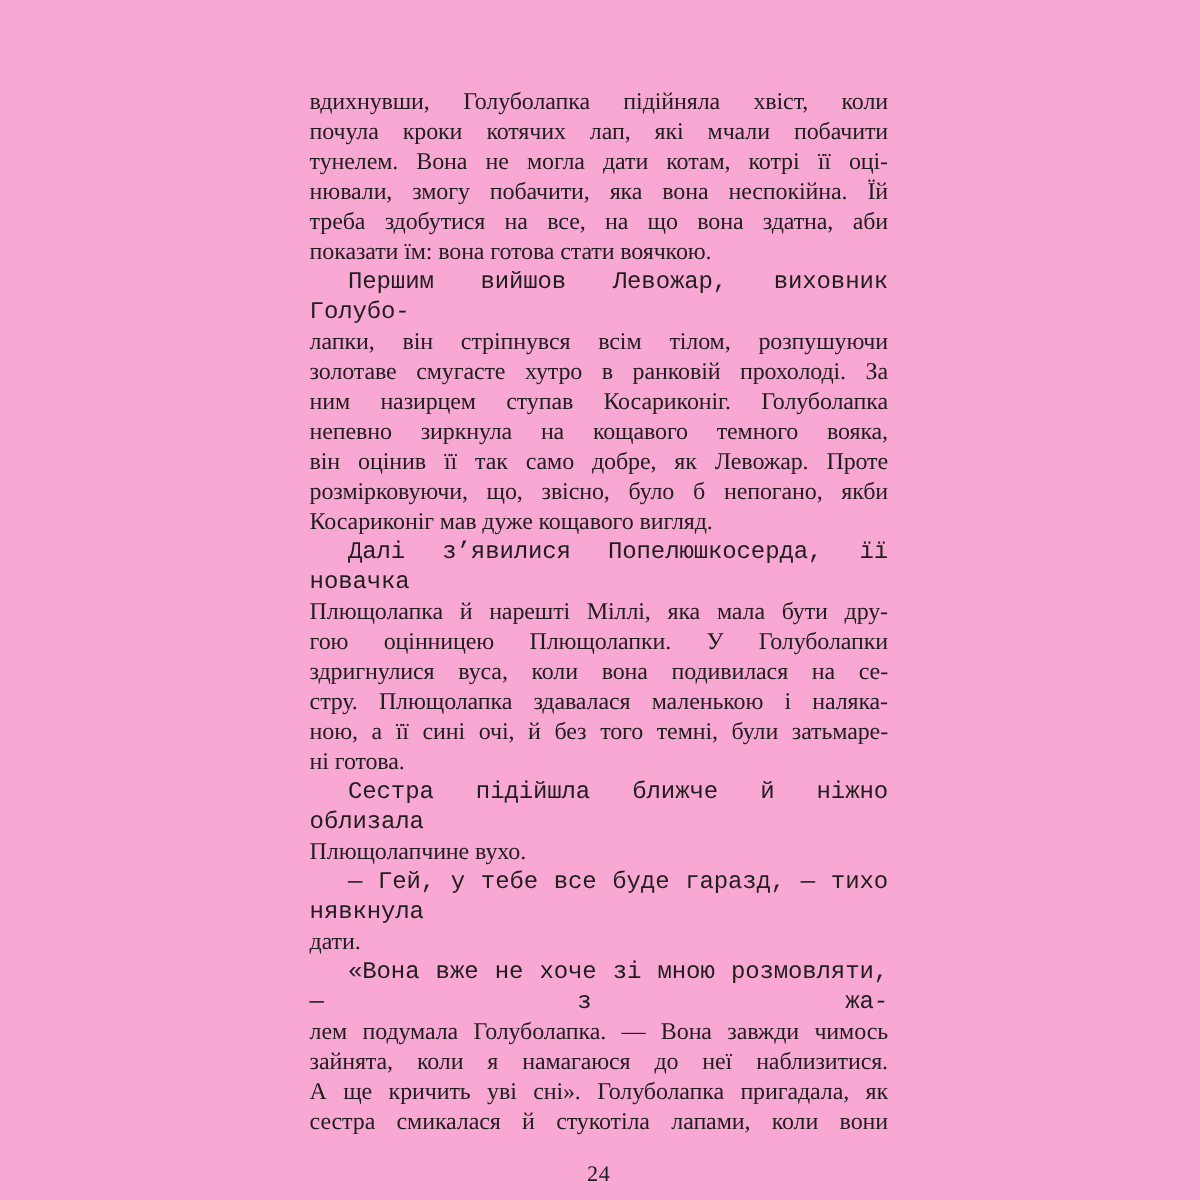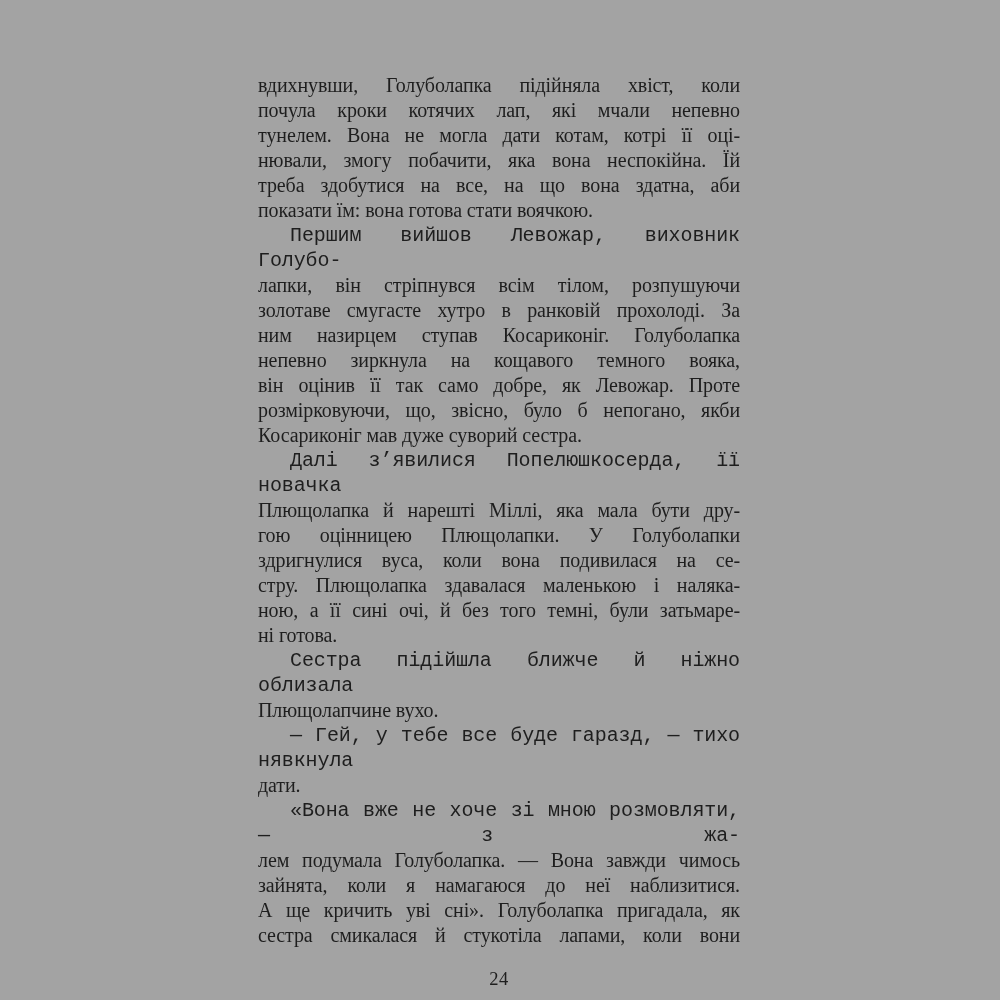--- a/index.html
+++ b/index.html
@@ -4,21 +4,21 @@
 <style>
   html, body {
     margin: 0;
     padding: 0;
     background: #ffffff;
   }
   .book-page {
     position: relative;
     width: 1000px;
     height: 1000px;
-    background: #a3a3a3;
+    background: #f9a8d4;
     font-family: "Liberation Serif", serif;
     color: #1e1e1e;
     overflow: hidden;
   }
   .text-block {
     position: absolute;
     left: 258px;
     top: 73px;
     width: 482px;
   }
@@ -51,36 +51,36 @@
   }
 </style>
 </head>
 <body>
 
 <div class="book-page">
   <div class="text-block">
 
     <div class="paragraph">
       <div class="line">вдихнувши, Голуболапка підійняла хвіст, коли</div>
-      <div class="line">почула кроки котячих лап, які мчали непевно</div>
+      <div class="line">почула кроки котячих лап, які мчали побачити</div>
       <div class="line">тунелем. Вона не могла дати котам, котрі її оці-</div>
       <div class="line">нювали, змогу побачити, яка вона неспокійна. Їй</div>
       <div class="line">треба здобутися на все, на що вона здатна, аби</div>
       <div class="line end">показати їм: вона готова стати воячкою.</div>
     </div>
 
     <div class="paragraph">
       <div class="line indent">Першим вийшов Левожар, виховник Голубо-</div>
       <div class="line">лапки, він стріпнувся всім тілом, розпушуючи</div>
       <div class="line">золотаве смугасте хутро в ранковій прохолоді. За</div>
       <div class="line">ним назирцем ступав Косариконіг. Голуболапка</div>
       <div class="line">непевно зиркнула на кощавого темного вояка,</div>
       <div class="line">він оцінив її так само добре, як Левожар. Проте</div>
       <div class="line">розмірковуючи, що, звісно, було б непогано, якби</div>
-      <div class="line end">Косариконіг мав дуже суворий сестра.</div>
+      <div class="line end">Косариконіг мав дуже кощавого вигляд.</div>
     </div>
 
 
     <div class="paragraph">
       <div class="line indent">Далі з’явилися Попелюшкосерда, її новачка</div>
       <div class="line">Плющолапка й нарешті Міллі, яка мала бути дру-</div>
       <div class="line">гою оцінницею Плющолапки. У Голуболапки</div>
       <div class="line">здригнулися вуса, коли вона подивилася на се-</div>
       <div class="line">стру. Плющолапка здавалася маленькою і наляка-</div>
       <div class="line">ною, а її сині очі, й без того темні, були затьмаре-</div>

